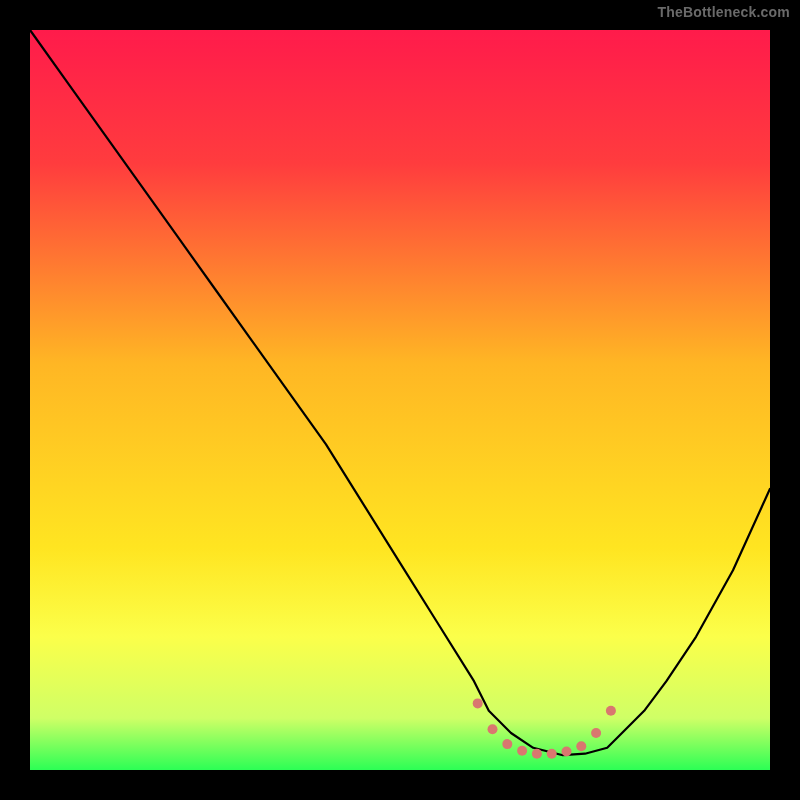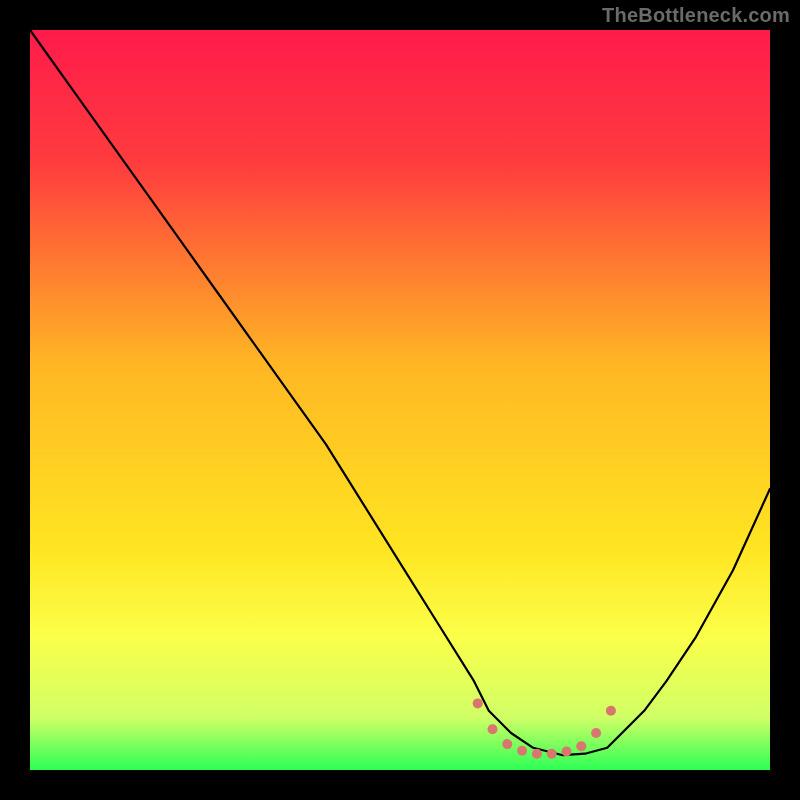--- a/index.html
+++ b/index.html
@@ -15,21 +15,21 @@
     position: relative;
     width: 800px;
     height: 800px;
     background: #000;
   }
   .watermark {
     position: absolute;
     top: 4px;
     right: 10px;
     color: #6a6a6a;
-    font-size: 20px;
+    font-size: 14px;
     font-weight: 600;
     letter-spacing: 0.2px;
     z-index: 5;
   }
   svg.plot {
     position: absolute;
     left: 0;
     top: 0;
     width: 800px;
     height: 800px;

